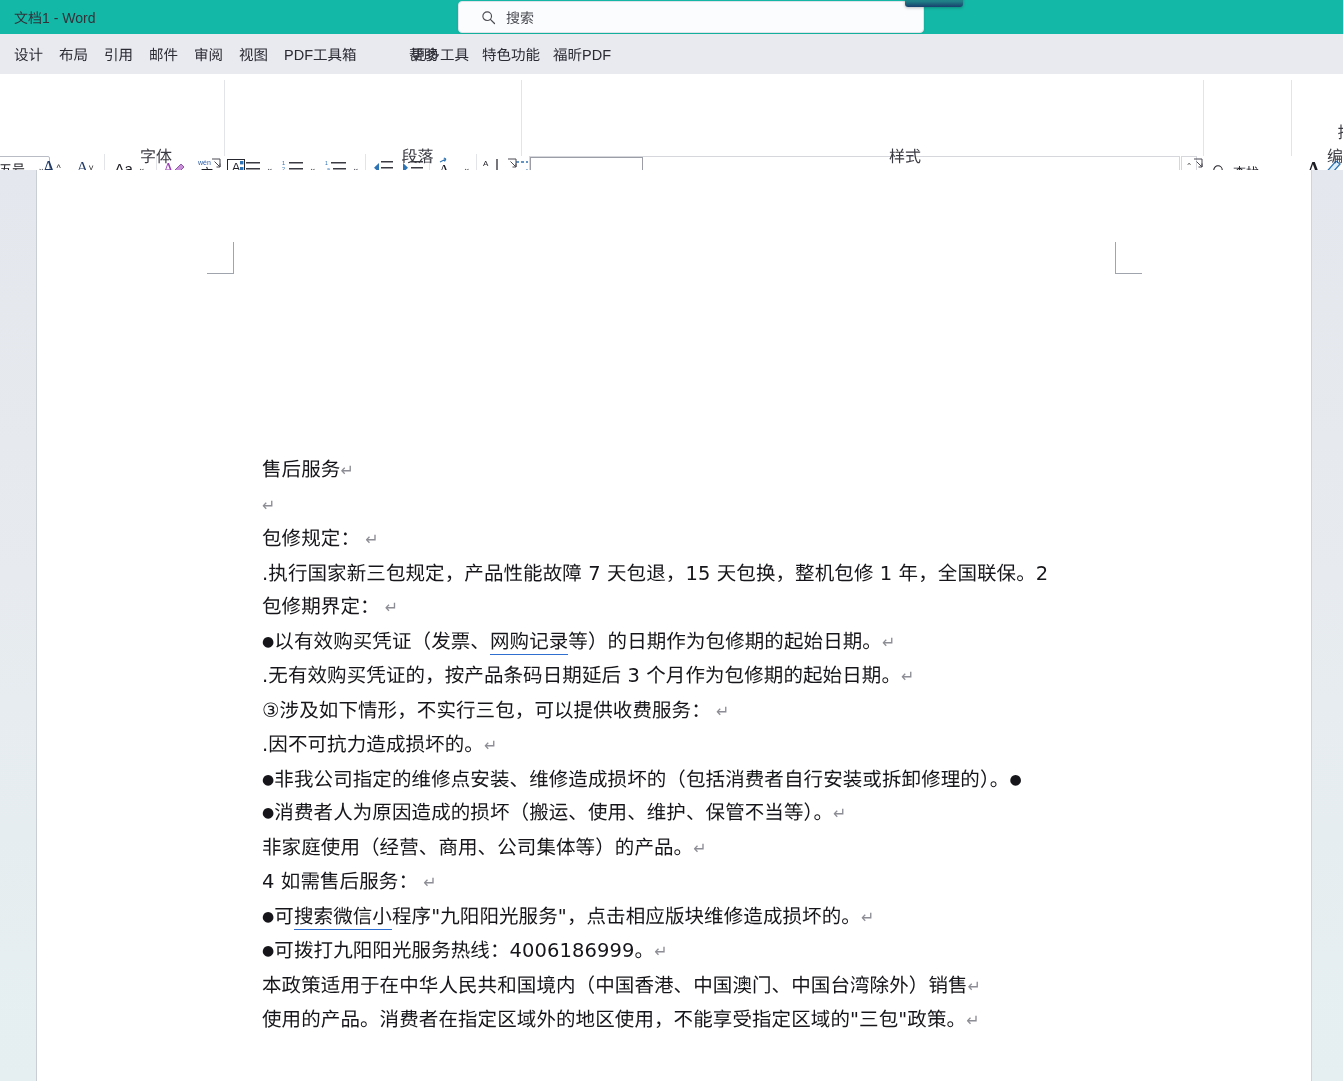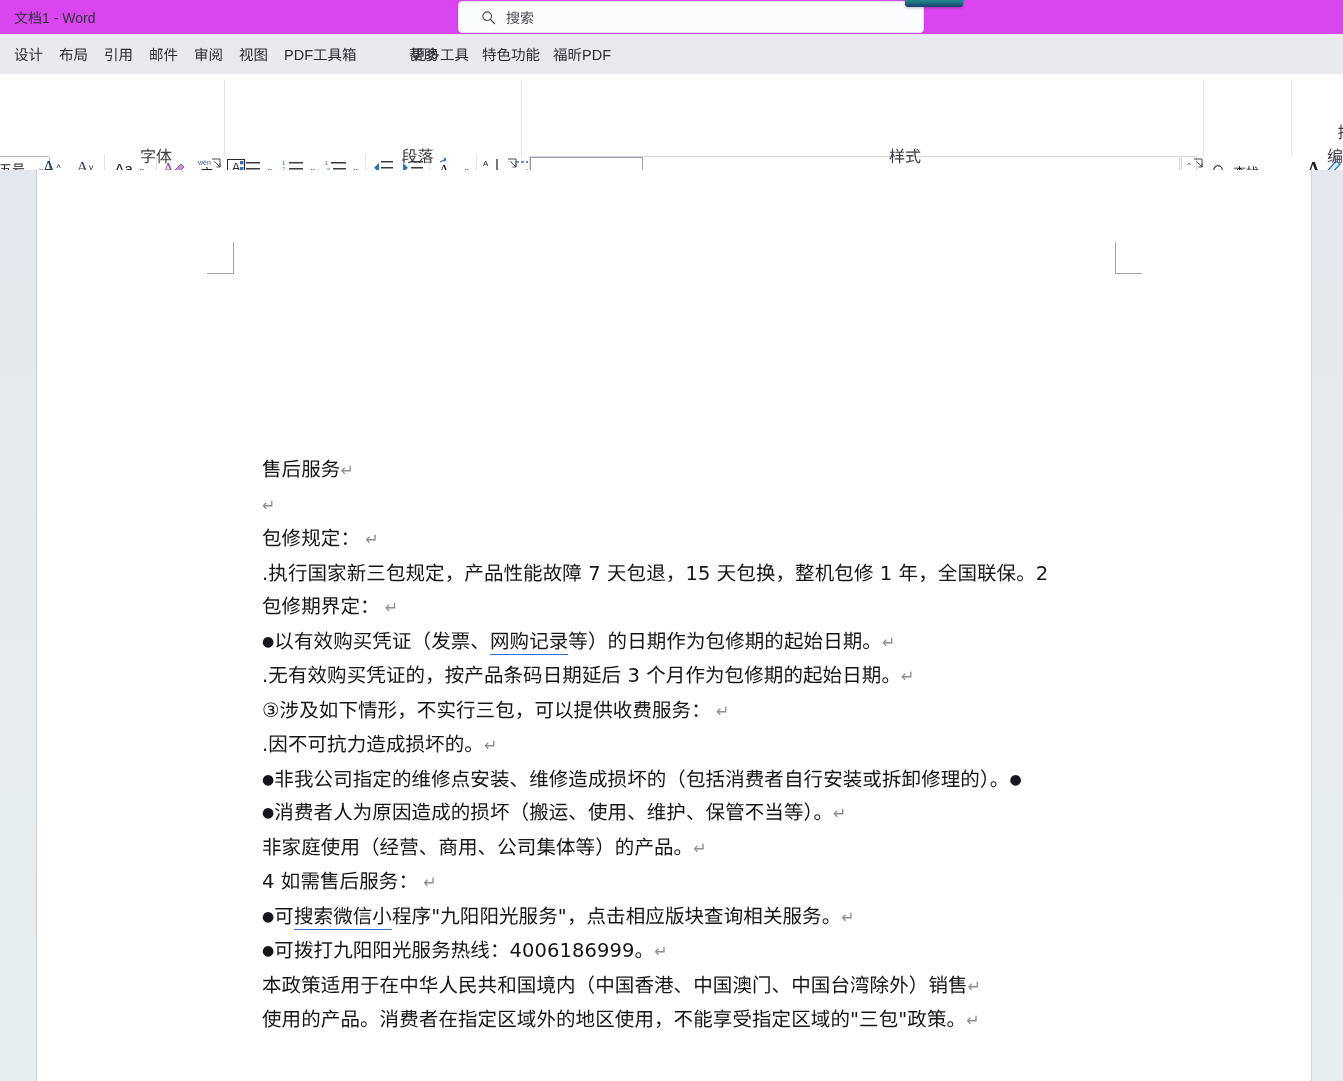--- a/index.html
+++ b/index.html
@@ -6,21 +6,21 @@
   html,body{margin:0;padding:0;}
   body{
     width:1343px;height:1081px;overflow:hidden;
     background:#e6e9ef;
     font-family:"Liberation Sans","DejaVu Sans",sans-serif;
     -webkit-font-smoothing:antialiased;
   }
   #app{position:relative;width:1343px;height:1081px;overflow:hidden;}
 
   
-  .titlebar{position:absolute;left:0;top:0;width:1343px;height:34px;background:#d946ef;}
+  .titlebar{position:absolute;left:0;top:0;width:1343px;height:34px;background:#14b8a6;}
   .title-text{position:absolute;left:14px;top:7px;font-size:14px;color:#31313a;white-space:nowrap;}
   .searchbox{
     position:absolute;left:458px;top:1px;width:464px;height:30px;
     background:#fbfcfd;border:1px solid #dfe2e8;border-radius:4px;
     box-shadow:0 1px 3px rgba(0,0,0,.07);
     display:flex;align-items:center;
   }
   .searchbox .mag{margin-left:22px;margin-right:10px;display:flex;}
   .search-ph{font-size:14px;color:#4a4a52;}
   .teal-chip{position:absolute;left:905px;top:-7px;width:58px;height:14px;
@@ -444,21 +444,21 @@
           <div class="ln"><span>.执行国家新三包规定，产品性能故障 7 天包退，15 天包换，整机包修 1 年，全国联保。2</span></div>
           <div class="ln"><span>包修期界定：</span><span class="pil"> ↵</span></div>
           <div class="ln"><span class="bl">●</span><span>以有效购买凭证（发票、</span><span class="ulink">网购记录</span><span>等）的日期作为包修期的起始日期。</span><span class="pil">↵</span></div>
           <div class="ln"><span>.无有效购买凭证的，按产品条码日期延后 3 个月作为包修期的起始日期。</span><span class="pil">↵</span></div>
           <div class="ln"><span>③涉及如下情形，不实行三包，可以提供收费服务：</span><span class="pil"> ↵</span></div>
           <div class="ln"><span>.因不可抗力造成损坏的。</span><span class="pil">↵</span></div>
           <div class="ln"><span class="bl">●</span><span>非我公司指定的维修点安装、维修造成损坏的（包括消费者自行安装或拆卸修理的）。</span><span class="bl">●</span></div>
           <div class="ln"><span class="bl">●</span><span>消费者人为原因造成的损坏（搬运、使用、维护、保管不当等）。</span><span class="pil">↵</span></div>
           <div class="ln"><span>非家庭使用（经营、商用、公司集体等）的产品。</span><span class="pil">↵</span></div>
           <div class="ln"><span>4 如需售后服务：</span><span class="pil"> ↵</span></div>
-          <div class="ln"><span class="bl">●</span><span>可</span><span class="ulink">搜索微信小</span><span>程序"九阳阳光服务"，点击相应</span><span class="sq">版块</span><span>查询相关服务。</span><span class="pil">↵</span></div>
+          <div class="ln"><span class="bl">●</span><span>可</span><span class="ulink">搜索微信小</span><span>程序"九阳阳光服务"，点击相应</span><span class="sq">版块</span><span>维修造成损坏的。</span><span class="pil">↵</span></div>
           <div class="ln"><span class="bl">●</span><span>可拨打九阳阳光服务热线：4006186999。</span><span class="pil">↵</span></div>
           <div class="ln"><span>本政策适用于在中华人民共和国境内（中国香港、中国澳门、中国台湾除外）销售</span><span class="pil">↵</span></div>
           <div class="ln"><span>使用的产品。消费者在指定区域外的地区使用，不能享受指定区域的"三包"政策。</span><span class="pil">↵</span></div>
         </div>
 
     </div>
   </div>
 </div>
 
 </body></html>

